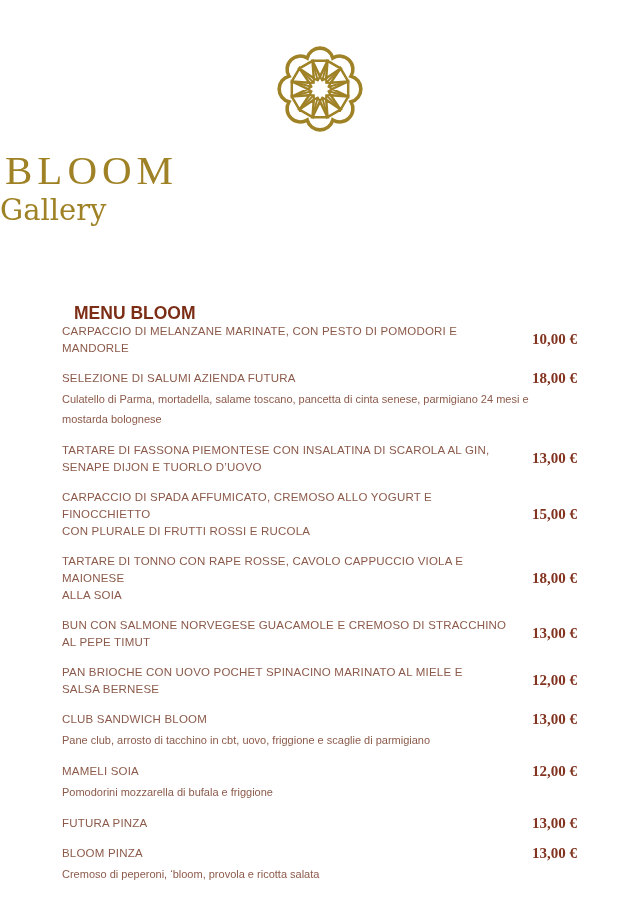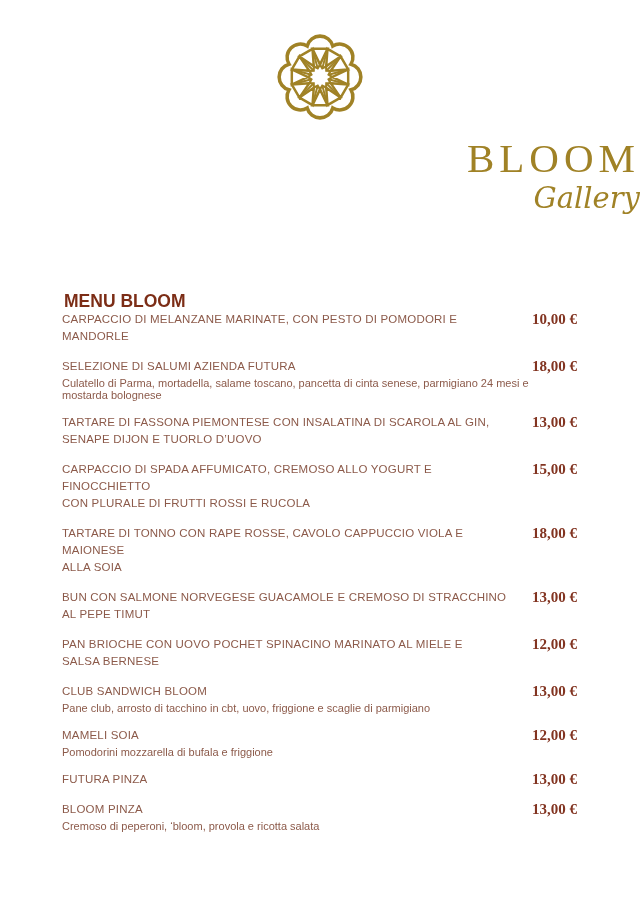--- a/index.html
+++ b/index.html
@@ -8,51 +8,51 @@
     --body-text:#8c5a4a;
     --price:#823421;
     --page-bg:#ffffff;
   }
   html,body{margin:0;padding:0;background:#fff;}
   .page{
     width:640px;height:905px;background:var(--page-bg);
     font-family:"Liberation Sans",sans-serif;
     overflow:hidden;box-sizing:border-box;
   }
-  .logo-block{padding-top:24px;text-align:right;}
+  .logo-block{padding-top:36px;text-align:left;}
   .logo-block svg{display:block;margin:0 auto;}
   .wordmark{
     font-family:"Liberation Serif",serif;
     font-size:41px;letter-spacing:5px;text-indent:5px;
     color:var(--gold);margin-top:8px;line-height:1;
   }
   .script{
-    font-family:"DejaVu Serif",serif;font-style:italic;
+    font-family:"DejaVu Serif",serif;
     font-size:29px;color:var(--gold);margin-top:4px;line-height:1.1;
   }
   .content{padding:0 63px 0 62px;}
   h1.section-title{
-    margin:76px 0 0 2px;font-size:17.5px;font-weight:bold;
+    margin:76px 0 0 12px;font-size:17.5px;font-weight:bold;
     color:var(--heading);line-height:20px;
   }
   h2.subsection-title{
     margin:13px 0 18px 0;font-size:18px;font-weight:bold;
     color:var(--heading);line-height:22px;
   }
   .item{margin-bottom:13px;}
-  .row{display:flex;align-items:flex-start;}
+  .row{display:flex;align-items:center;}
   .title{
     flex:1;color:var(--body-text);font-size:11.5px;line-height:17px;
     letter-spacing:.2px;padding-right:10px;
   }
   .price{
     color:var(--price);font-size:15px;font-weight:bold;
     line-height:17px;white-space:nowrap;font-family:Liberation Serif, serif;
   }
-  .desc{color:var(--body-text);font-size:11px;line-height:12px;margin-top:2px;}
+  .desc{color:var(--body-text);font-size:11px;line-height:20px;margin-top:2px;}
 </style>
 </head>
 <body>
 
 <div class="page">
 
   <header class="logo-block">
     <svg width="106" height="106" viewBox="0 0 120 120" fill="none" stroke="#a08226">
 
       <path stroke-width="4" d="M95.1 74.5 A15 15 0 0 1 74.5 95.1 A15 15 0 0 1 45.5 95.1 A15 15 0 0 1 24.9 74.5 A15 15 0 0 1 24.9 45.5 A15 15 0 0 1 45.5 24.9 A15 15 0 0 1 74.5 24.9 A15 15 0 0 1 95.1 45.5 A15 15 0 0 1 95.1 74.5 Z"></path>

